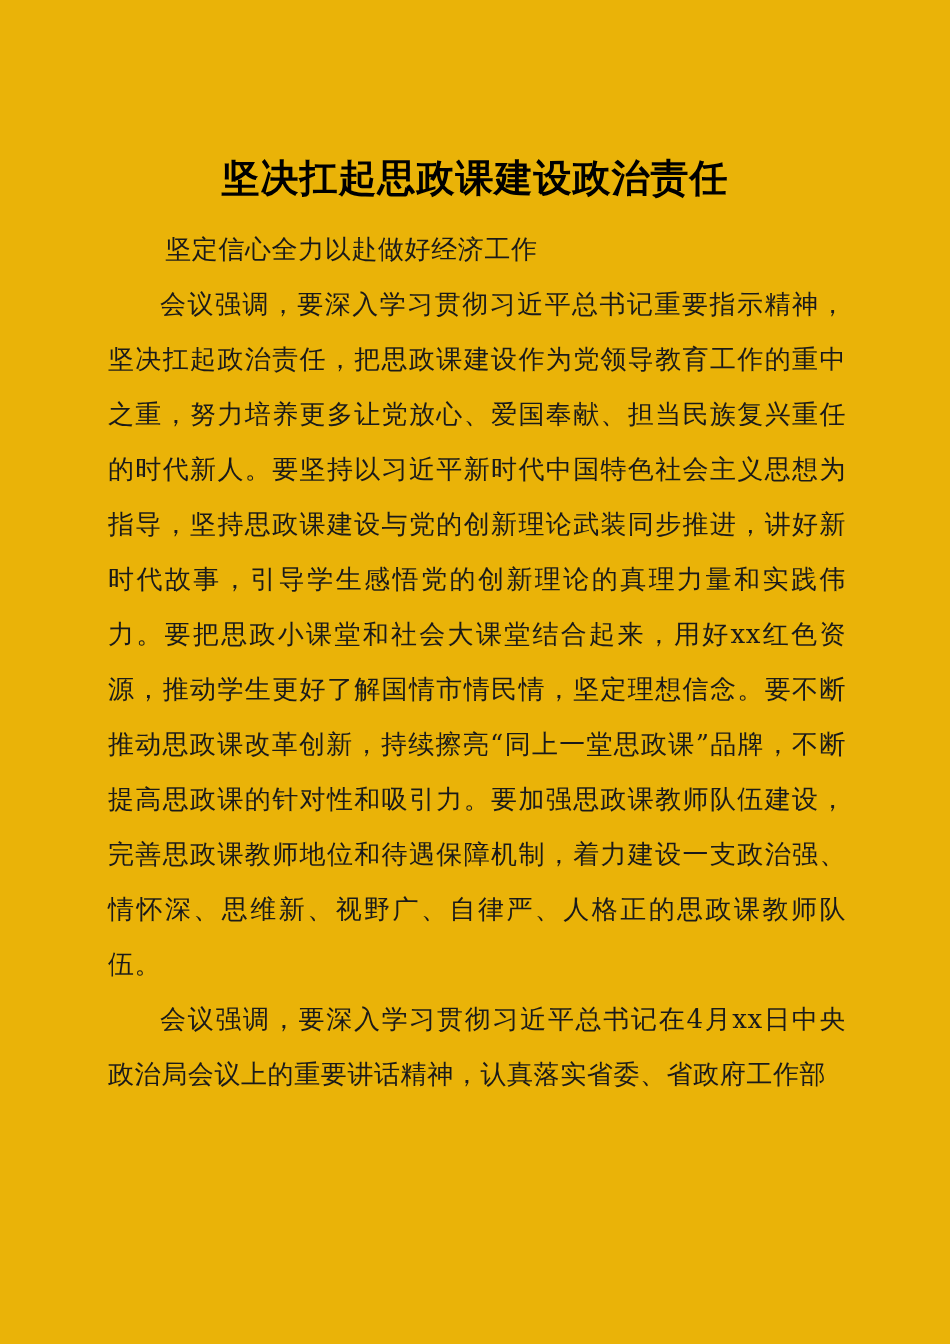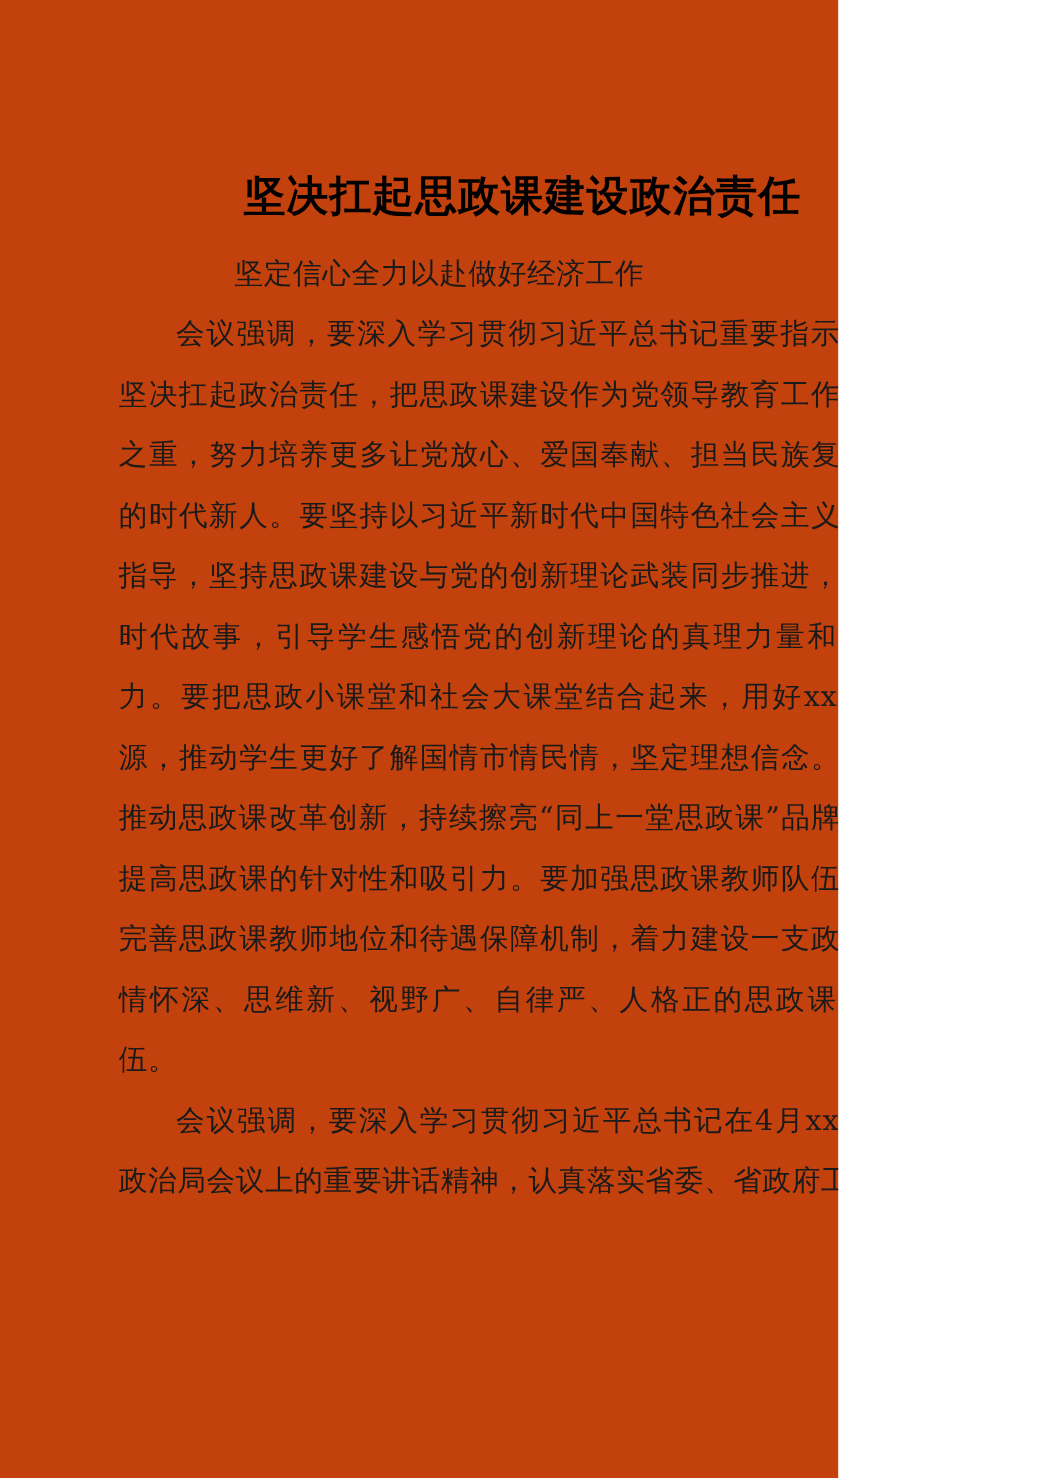--- a/index.html
+++ b/index.html
@@ -2,23 +2,23 @@
 <html><head>
 <meta charset="utf-8">
 <style>
   html, body {
     margin: 0;
     padding: 0;
     background: #ffffff;
   }
   .page {
     position: relative;
-    width: 762px;
+    width: 950px;
     height: 1344px;
-    background: #c2410c;
+    background: #eab308;
     overflow: hidden;
     box-sizing: border-box;
   }
   .doc-title {
     position: absolute;
     left: 0;
     top: 128px;
     width: 950px;
     text-align: center;
     font-family: "DejaVu Serif", "Liberation Serif", serif;
@@ -43,21 +43,20 @@
     text-align: justify;
     text-justify: inter-character;
     text-align-last: left;
     letter-spacing: 0.6px;
     margin: 0;
     text-indent: 2em;
     word-break: break-all;
   }
   .para.lead {
     text-indent: 2.2em;
-    margin-left: 48px;
   }
 </style>
 </head>
 <body>
 
 <div class="page">
 
   <h1 class="doc-title">坚决扛起思政课建设政治责任</h1>
 
   <div class="body-block">

